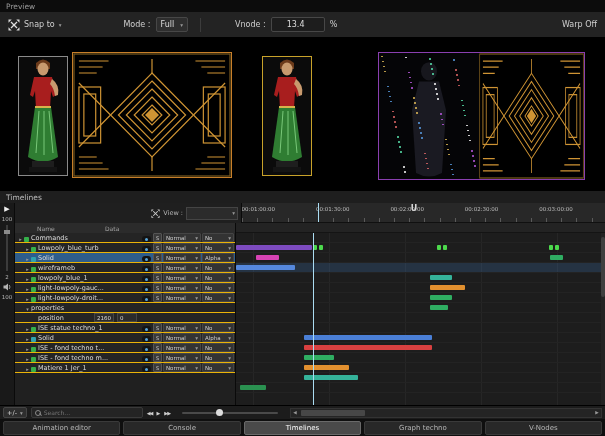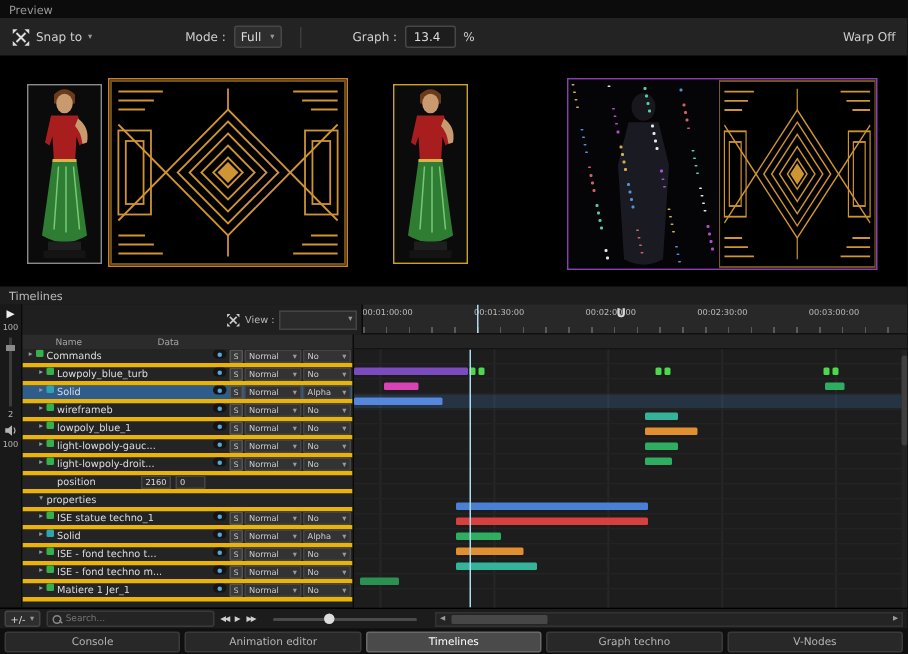--- a/index.html
+++ b/index.html
@@ -4,21 +4,21 @@
 <style>
   html,body{margin:0;padding:0;background:#0d0d0d}
   body{width:605px;height:436px;overflow:hidden;font-family:"DejaVu Sans",sans-serif;color:#c8c8c8;-webkit-font-smoothing:antialiased}
   .app{width:605px;height:436px;display:flex;flex-direction:column;background:#161616}
 
   
   .preview-titlebar{height:12px;background:#0c0c0c;font-size:7.5px;color:#9a9a9a;display:flex;align-items:center;padding-left:6px;flex:none}
   .preview-toolbar{height:25px;background:#232323;border-bottom:1px solid #000;display:flex;align-items:center;font-size:8px;color:#cfcfcf;padding:0 8px;flex:none;gap:4px}
   .vsep{width:1px;height:14px;background:#3c3c3c;margin:0 8px}
   .ddbox{background:#2e2e2e;border:1px solid #474747;border-radius:2px;height:13px;display:inline-flex;align-items:center;gap:6px;padding:0 4px;color:#ddd}
-  .valdisp{background:#1d1d1d;border:1px solid #474747;border-radius:2px;height:13px;display:inline-flex;align-items:center;padding:0 5px;color:#ddd;min-width:22px}
+  .valdisp{background:#1d1d1d;border:1px solid #474747;border-radius:2px;height:13px;display:inline-flex;align-items:center;padding:0 15px;color:#ddd;min-width:22px}
   .caret{font-size:5.5px;color:#999}
   .g-mode{margin-left:58px;display:flex;align-items:center;gap:5px}
   .g-zoom{margin-left:22px;display:flex;align-items:center;gap:5px}
   .warp{margin-left:auto;color:#cfcfcf}
   .preview-canvas{height:152px;background:#000;position:relative;flex:none}
   .thumb{position:absolute;background:#000;overflow:hidden}
   .thumb svg{display:block;width:100%;height:100%}
   .t-statue1{left:18px;top:18px;width:48px;height:118px;border:1px solid #8a8a8a}
   .t-deco{left:72px;top:14px;width:158px;height:124px;border:1px solid #c87f2a}
   .t-statue2{left:262px;top:18px;width:48px;height:118px;border:1px solid #c8a22a}
@@ -51,21 +51,21 @@
   .playhead{position:absolute;top:0;bottom:0;width:1px;background:#aadcf2;z-index:6}
 
   .track-header{height:10px;display:flex;flex:none}
   .th-left{width:220px;flex:none;background:#2b2b2b;border-right:1px solid #0a0a0a;position:relative;font-size:6px;color:#a5a5a5}
   .th-left .name-h{position:absolute;left:22px;top:1.5px}
   .th-left .data-h{position:absolute;left:90px;top:1.5px}
   .th-right{flex:1;background:#232323;border-bottom:1px solid #141414}
 
   .tracks{flex:1;display:flex;min-height:0}
   .track-list{width:220px;flex:none;background:#202020;border-right:1px solid #0a0a0a;overflow:hidden}
-  .trow{height:9px;display:flex;align-items:flex-start;background:#242424;border-bottom:3px solid #eab308;padding-left:2px}
+  .trow{height:9px;display:flex;align-items:flex-end;background:#242424;border-bottom:1px solid #eab308;padding-left:2px}
   .trow.sel{background:#2e5d8c}
   .ind{flex:none;height:1px}
   .arr{width:7px;flex:none;font-size:5px;color:#9a9a9a;text-align:center}
   .swatch{width:5px;height:5px;border-radius:1px;flex:none;margin-right:2px}
   .tname{flex:1;min-width:0;font-size:6.5px;color:#ddd;white-space:nowrap;overflow:hidden;text-overflow:ellipsis}
   .trow.prop .tname{flex:none;width:56px}
   .eye{width:9px;height:6px;background:#141414;border-radius:3px;flex:none;margin:0 1px;position:relative}
   .eye::after{content:"";position:absolute;left:3px;top:1.5px;width:3px;height:3px;border-radius:50%;background:#58a6d8}
   .sbox{width:7px;height:7px;flex:none;background:#3a3a3a;border:1px solid #555;color:#ccc;font-size:5px;display:flex;align-items:center;justify-content:center;margin:0 1px;border-radius:1px}
   .dd{height:7px;background:#333;border:1px solid #454545;border-radius:1px;display:flex;align-items:center;justify-content:space-between;font-size:5.5px;color:#ccc;padding:0 2px;margin-right:1px;flex:none}
@@ -160,21 +160,21 @@
     <span class="caret">▾</span>
     <span class="g-mode">
       <span>Mode :</span>
       <span class="ddbox">
         <span>Full</span>
         <span class="caret">▾</span>
       </span>
     </span>
     <span class="vsep"></span>
     <span class="g-zoom">
-      <span>Graph :</span>
+      <span>Vnode :</span>
       <span class="valdisp">
           <span>13.4</span>
         </span>
       <span>%</span>
     </span>
     <span class="warp">Warp Off</span>
   </div>
 
   <div class="preview-canvas">
     <div class="thumb t-statue1">
@@ -400,31 +400,31 @@
             <div class="trow">
               <span class="ind" style="width: 7px;"></span>
               <span class="arr">▸</span>
               <span class="swatch" style="background: rgb(53, 176, 74);"></span>
               <span class="tname">light-lowpoly-droit...</span>
               <span class="eye"></span>
               <span class="sbox">S</span>
               <span class="dd blend">Normal<span class="caret">▾</span></span>
               <span class="dd matte">No<span class="caret">▾</span></span>
             </div>
+            <div class="trow">
+              <span class="ind" style="width: 7px;"></span>
+              <span class="arr">▾</span>
+              <span class="tname">properties</span>
+            </div>
             <div class="trow prop">
               <span class="ind" style="width: 14px;"></span>
               <span class="arr"></span>
               <span class="tname">position</span>
               <span class="valbox">2160</span>
               <span class="valbox">0</span>
-            </div>
-            <div class="trow">
-              <span class="ind" style="width: 7px;"></span>
-              <span class="arr">▾</span>
-              <span class="tname">properties</span>
             </div>
             <div class="trow">
               <span class="ind" style="width: 7px;"></span>
               <span class="arr">▸</span>
               <span class="swatch" style="background: rgb(53, 176, 74);"></span>
               <span class="tname">ISE statue techno_1</span>
               <span class="eye"></span>
               <span class="sbox">S</span>
               <span class="dd blend">Normal<span class="caret">▾</span></span>
               <span class="dd matte">No<span class="caret">▾</span></span>
@@ -547,20 +547,20 @@
     <span class="scroll">
       <span class="sarrow">◀</span>
       <span class="strack">
           <span class="sthumb"></span>
         </span>
       <span class="sarrow">▶</span>
     </span>
   </div>
 
   <div class="bottom-tabs">
+      <div class="btab">Animation editor</div>
       <div class="btab">Console</div>
-      <div class="btab">Animation editor</div>
       <div class="btab active">Timelines</div>
       <div class="btab">Graph techno</div>
       <div class="btab">V-Nodes</div>
     </div>
 
 </div>
 
 </body></html>

